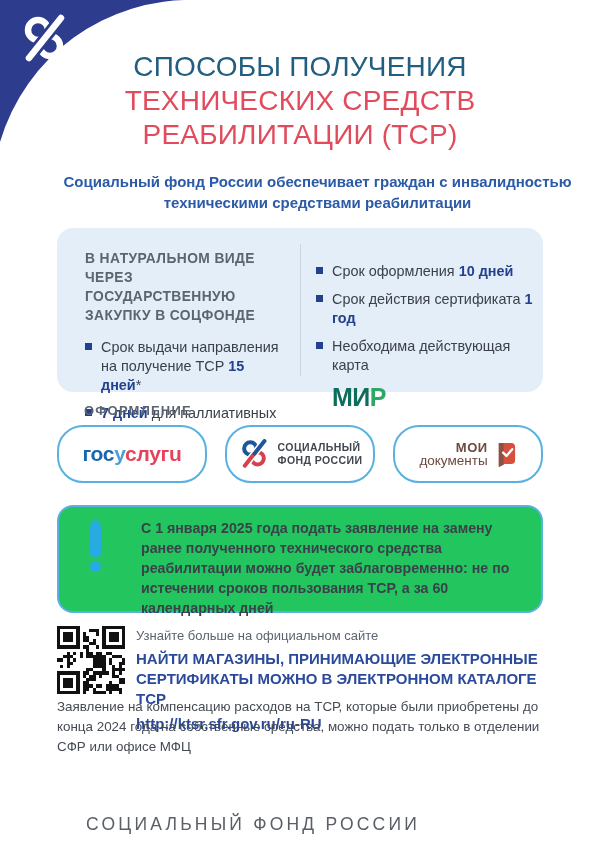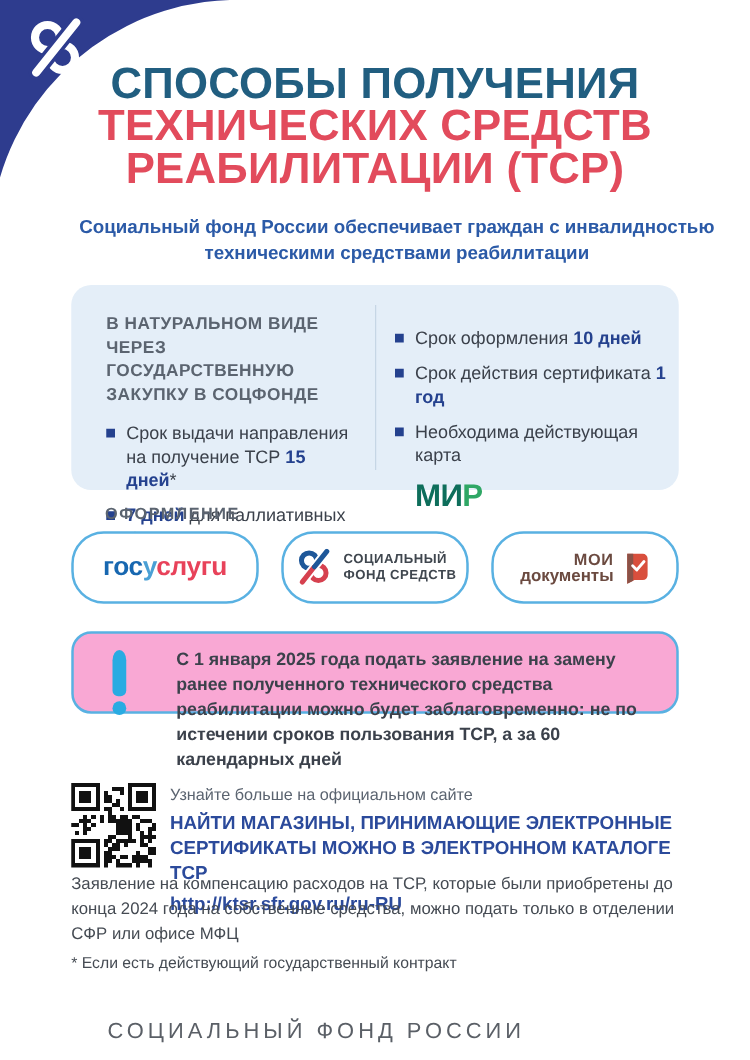--- a/index.html
+++ b/index.html
@@ -5,21 +5,21 @@
   * { margin:0; padding:0; box-sizing:border-box; }
   html,body { background:#ffffff; }
   body { font-family:"Liberation Sans","DejaVu Sans",sans-serif; }
   #poster { position:relative; width:600px; height:848px; margin:0 auto; background:#fff; overflow:hidden; }
 
   
   .corner { position:absolute; top:0; left:0; }
   .corner-logo { position:absolute; top:14px; left:18px; }
 
   
-  .title { position:absolute; top:50px; left:0; width:100%; text-align:center; font-weight:bold; font-size:35px; line-height:34px; letter-spacing:.2px; }
+  .title { position:absolute; top:50px; left:0; width:100%; text-align:center; font-weight:normal; font-size:28px; line-height:34px; letter-spacing:.2px; }
   .title .t1 { color:#215e80; }
   .title .t2 { color:#e24b5c; }
 
   .subtitle { position:absolute; top:171px; left:0; width:100%; text-align:center; font-weight:bold; font-size:15px; line-height:21px; color:#2b5aa7;padding-left:35px; }
 
   
   .infobox { position:absolute; left:57px; top:228px; width:486px; height:164px; background:#e4eef8; border-radius:16px; display:flex; }
   .infobox .divider { position:absolute; left:50%; top:16px; bottom:16px; width:1px; background:#c6d6e5; }
   .col { width:50%; }
   .col.left  { padding:21px 14px 0 28px; }
@@ -38,24 +38,24 @@
   .proc-label { position:absolute; left:84px; top:403px; font-size:13px; font-weight:bold; color:#5b6470; letter-spacing:1.2px; }
   .btn-row { position:absolute; left:57px; top:425px; width:486px; display:flex; gap:18px; }
   .pbtn { flex:1 1 0; height:58px; background:#fff; border:2px solid #59b1e2; border-radius:26px; display:flex; align-items:center; justify-content:center; cursor:pointer; }
   .gos { font-size:21px; font-weight:bold; letter-spacing:-.3px; }
   .gos .g1 { color:#1767b0; } .gos .g2 { color:#4aa0d5; } .gos .g3 { color:#e8425a; }
   .sfr-btn-inner { display:flex; align-items:center; gap:8px; }
   .sfr-name { font-size:10.5px; font-weight:bold; color:#40474f; letter-spacing:.4px; line-height:13px; }
   .md-inner { display:flex; align-items:center; gap:6px; }
   .md-name { text-align:right; color:#6b4a40; line-height:13px; }
   .md-name .l1 { font-size:13px; font-weight:bold; letter-spacing:.5px; }
-  .md-name .l2 { font-size:13.5px; font-weight:bold; }
-
-  
-  .notice { position:absolute; left:57px; top:505px; width:486px; height:66px; border:2px solid #59b1e2; border-radius:16px; background:#f9a8d4; }
+  .md-name .l2 { font-size:13.5px; font-weight:normal; }
+
+  
+  .notice { position:absolute; left:57px; top:505px; width:486px; height:108px; border:2px solid #59b1e2; border-radius:16px; background:#22c55e; }
   .excl { position:absolute; left:30px; top:13px; width:12px; display:flex; flex-direction:column; align-items:center; }
   .excl-bar { width:11px; height:37px; background:#29abe2; border-radius:6px 6px 5px 5px / 9px 9px 5px 5px; }
   .excl-dot { width:11px; height:11px; background:#29abe2; border-radius:50%; margin-top:4px; }
   .notice-text { margin:11px 12px 0 82px; font-size:14.2px; font-weight:bold; line-height:20px; color:#3b414b; }
 
   
   .qr-block { position:absolute; left:57px; top:626px; width:490px; display:flex; }
   .qr-svg { flex:0 0 auto; }
   .site-text { margin-left:11px; padding-top:2px; }
   .site-note { font-size:13px; color:#5b6470; }
@@ -143,21 +143,21 @@
       <span class="sfr-btn-inner">
         <svg width="32" height="30" viewBox="0 0 52 48">
           <circle cx="20" cy="15" r="10" fill="none" stroke="#1e5799" stroke-width="6.5"></circle>
           <circle cx="32" cy="31" r="10" fill="none" stroke="#d6414f" stroke-width="6.5"></circle>
           <line x1="11" y1="43" x2="43" y2="3" stroke="#ffffff" stroke-width="11.5" stroke-linecap="round"></line>
           <line x1="11" y1="43" x2="26" y2="24" stroke="#d6414f" stroke-width="6.5" stroke-linecap="round"></line>
           <line x1="27" y1="23" x2="43" y2="3" stroke="#1e5799" stroke-width="6.5" stroke-linecap="round"></line>
         </svg>
         <span class="sfr-name">
           <div>СОЦИАЛЬНЫЙ</div>
-          <div>ФОНД СРЕДСТВ</div>
+          <div>ФОНД РОССИИ</div>
         </span>
       </span>
     </div>
 
     <div class="pbtn">
       <span class="md-inner">
         <span class="md-name">
           <div class="l1">МОИ</div>
           <div class="l2">документы</div>
         </span>
@@ -313,17 +313,16 @@
         <rect x="2" y="16" width="3" height="3" fill="#111"></rect>
       </svg>
     <div class="site-text">
       <div class="site-note">Узнайте больше на официальном сайте</div>
       <div class="site-heading">НАЙТИ МАГАЗИНЫ, ПРИНИМАЮЩИЕ ЭЛЕКТРОННЫЕ СЕРТИФИКАТЫ МОЖНО В ЭЛЕКТРОННОМ КАТАЛОГЕ ТСР</div>
       <div class="site-url">http://ktsr.sfr.gov.ru/ru-RU</div>
     </div>
   </div>
 
   <div class="compensation">Заявление на компенсацию расходов на ТСР, которые были приобретены до конца 2024 года на собственные средства, можно подать только в отделении СФР или офисе МФЦ</div>
-  <div class="footnote">* Если есть действующий государственный контракт</div>
 
   <div class="footer-org">СОЦИАЛЬНЫЙ ФОНД РОССИИ</div>
 
 </div>
 
 </body></html>

